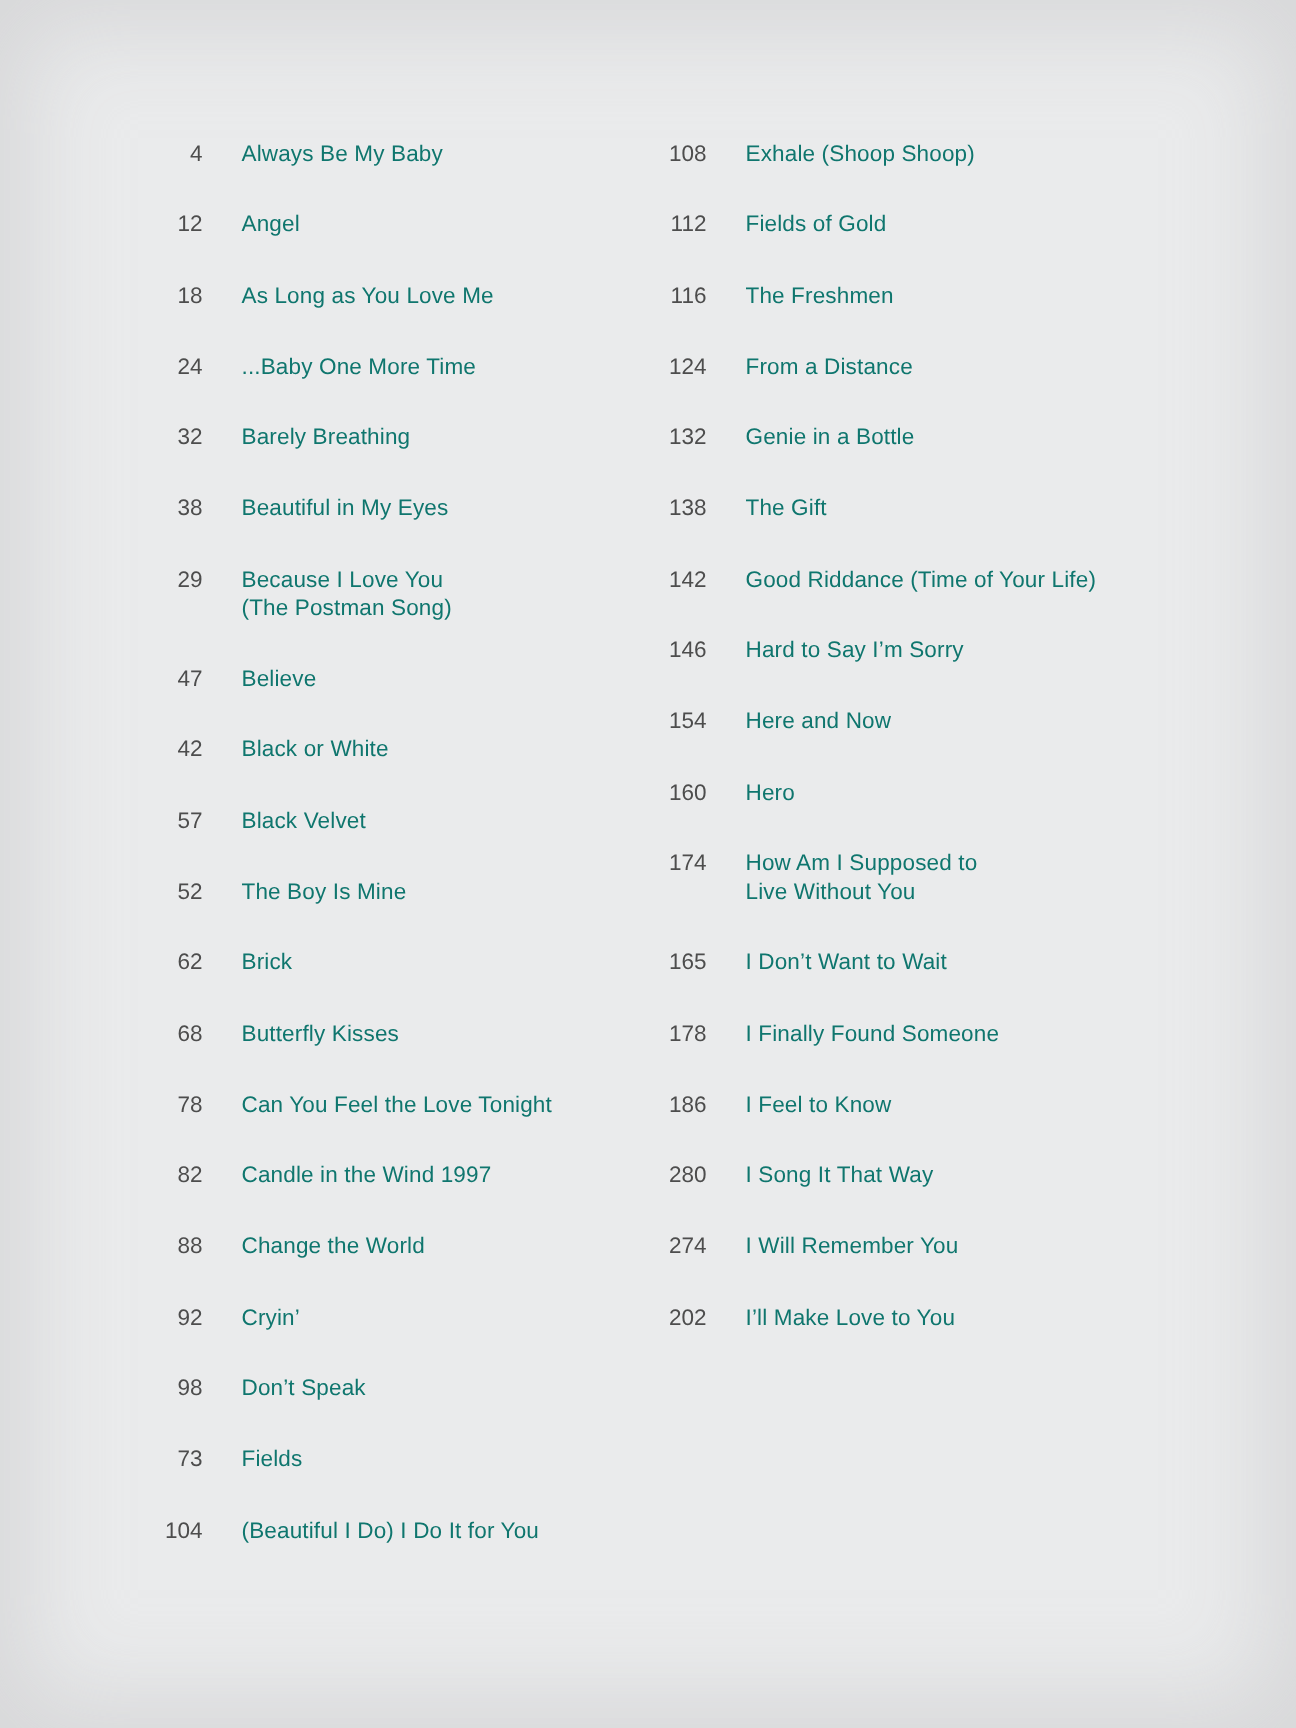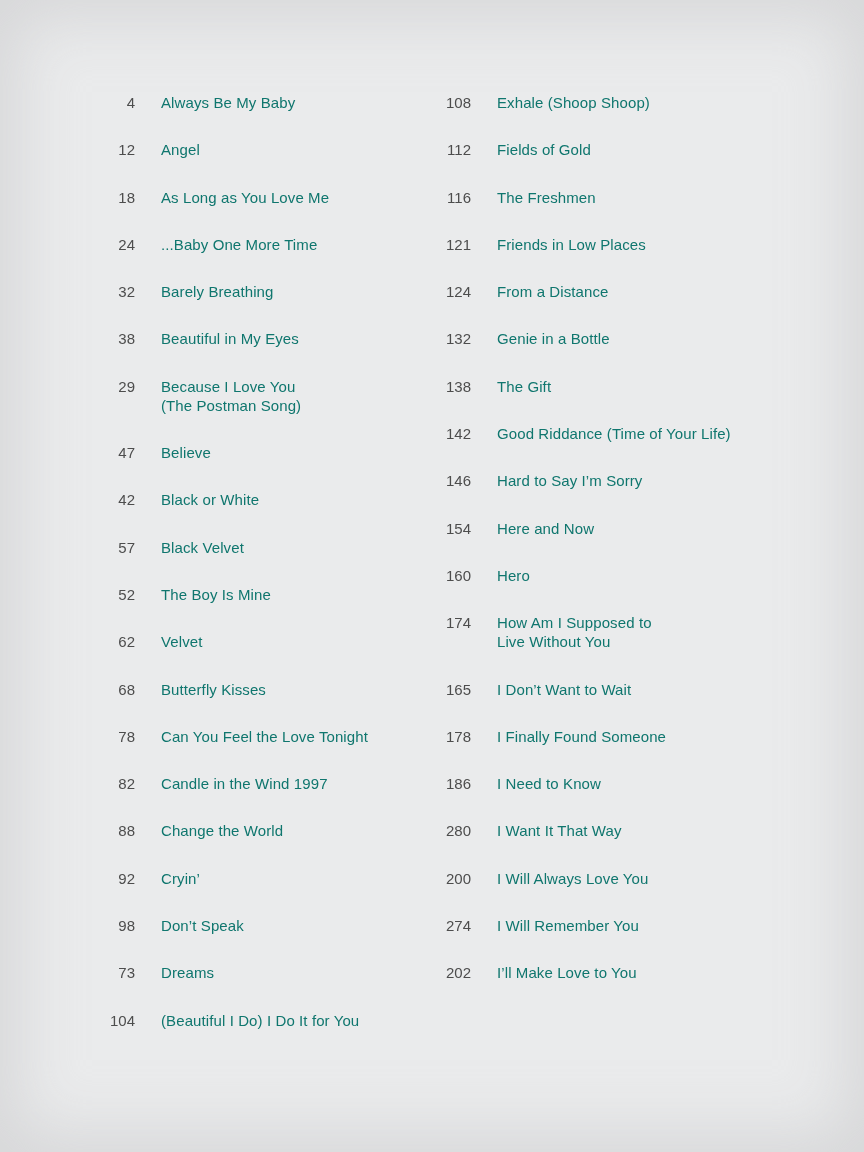--- a/index.html
+++ b/index.html
@@ -81,21 +81,21 @@
       <div class="entry">
         <span class="num">57</span>
         <span class="title">Black Velvet</span>
       </div>
       <div class="entry">
         <span class="num">52</span>
         <span class="title">The Boy Is Mine</span>
       </div>
       <div class="entry">
         <span class="num">62</span>
-        <span class="title">Velvet</span>
+        <span class="title">Brick</span>
       </div>
       <div class="entry">
         <span class="num">68</span>
         <span class="title">Butterfly Kisses</span>
       </div>
       <div class="entry">
         <span class="num">78</span>
         <span class="title">Can You Feel the Love Tonight</span>
       </div>
       <div class="entry">
@@ -109,43 +109,39 @@
       <div class="entry">
         <span class="num">92</span>
         <span class="title">Cryin’</span>
       </div>
       <div class="entry">
         <span class="num">98</span>
         <span class="title">Don’t Speak</span>
       </div>
       <div class="entry">
         <span class="num">73</span>
-        <span class="title">Dreams</span>
+        <span class="title">Fields</span>
       </div>
       <div class="entry">
         <span class="num">104</span>
         <span class="title">(Beautiful I Do) I Do It for You</span>
       </div>
     </div>
   <div class="col col-right" id="col-right">
       <div class="entry">
         <span class="num">108</span>
         <span class="title">Exhale (Shoop Shoop)</span>
       </div>
       <div class="entry">
         <span class="num">112</span>
         <span class="title">Fields of Gold</span>
       </div>
       <div class="entry">
         <span class="num">116</span>
         <span class="title">The Freshmen</span>
-      </div>
-      <div class="entry">
-        <span class="num">121</span>
-        <span class="title">Friends in Low Places</span>
       </div>
       <div class="entry">
         <span class="num">124</span>
         <span class="title">From a Distance</span>
       </div>
       <div class="entry">
         <span class="num">132</span>
         <span class="title">Genie in a Bottle</span>
       </div>
       <div class="entry">
@@ -176,29 +172,25 @@
       <div class="entry">
         <span class="num">165</span>
         <span class="title">I Don’t Want to Wait</span>
       </div>
       <div class="entry">
         <span class="num">178</span>
         <span class="title">I Finally Found Someone</span>
       </div>
       <div class="entry">
         <span class="num">186</span>
-        <span class="title">I Need to Know</span>
+        <span class="title">I Feel to Know</span>
       </div>
       <div class="entry">
         <span class="num">280</span>
-        <span class="title">I Want It That Way</span>
-      </div>
-      <div class="entry">
-        <span class="num">200</span>
-        <span class="title">I Will Always Love You</span>
+        <span class="title">I Song It That Way</span>
       </div>
       <div class="entry">
         <span class="num">274</span>
         <span class="title">I Will Remember You</span>
       </div>
       <div class="entry">
         <span class="num">202</span>
         <span class="title">I’ll Make Love to You</span>
       </div>
     </div>

